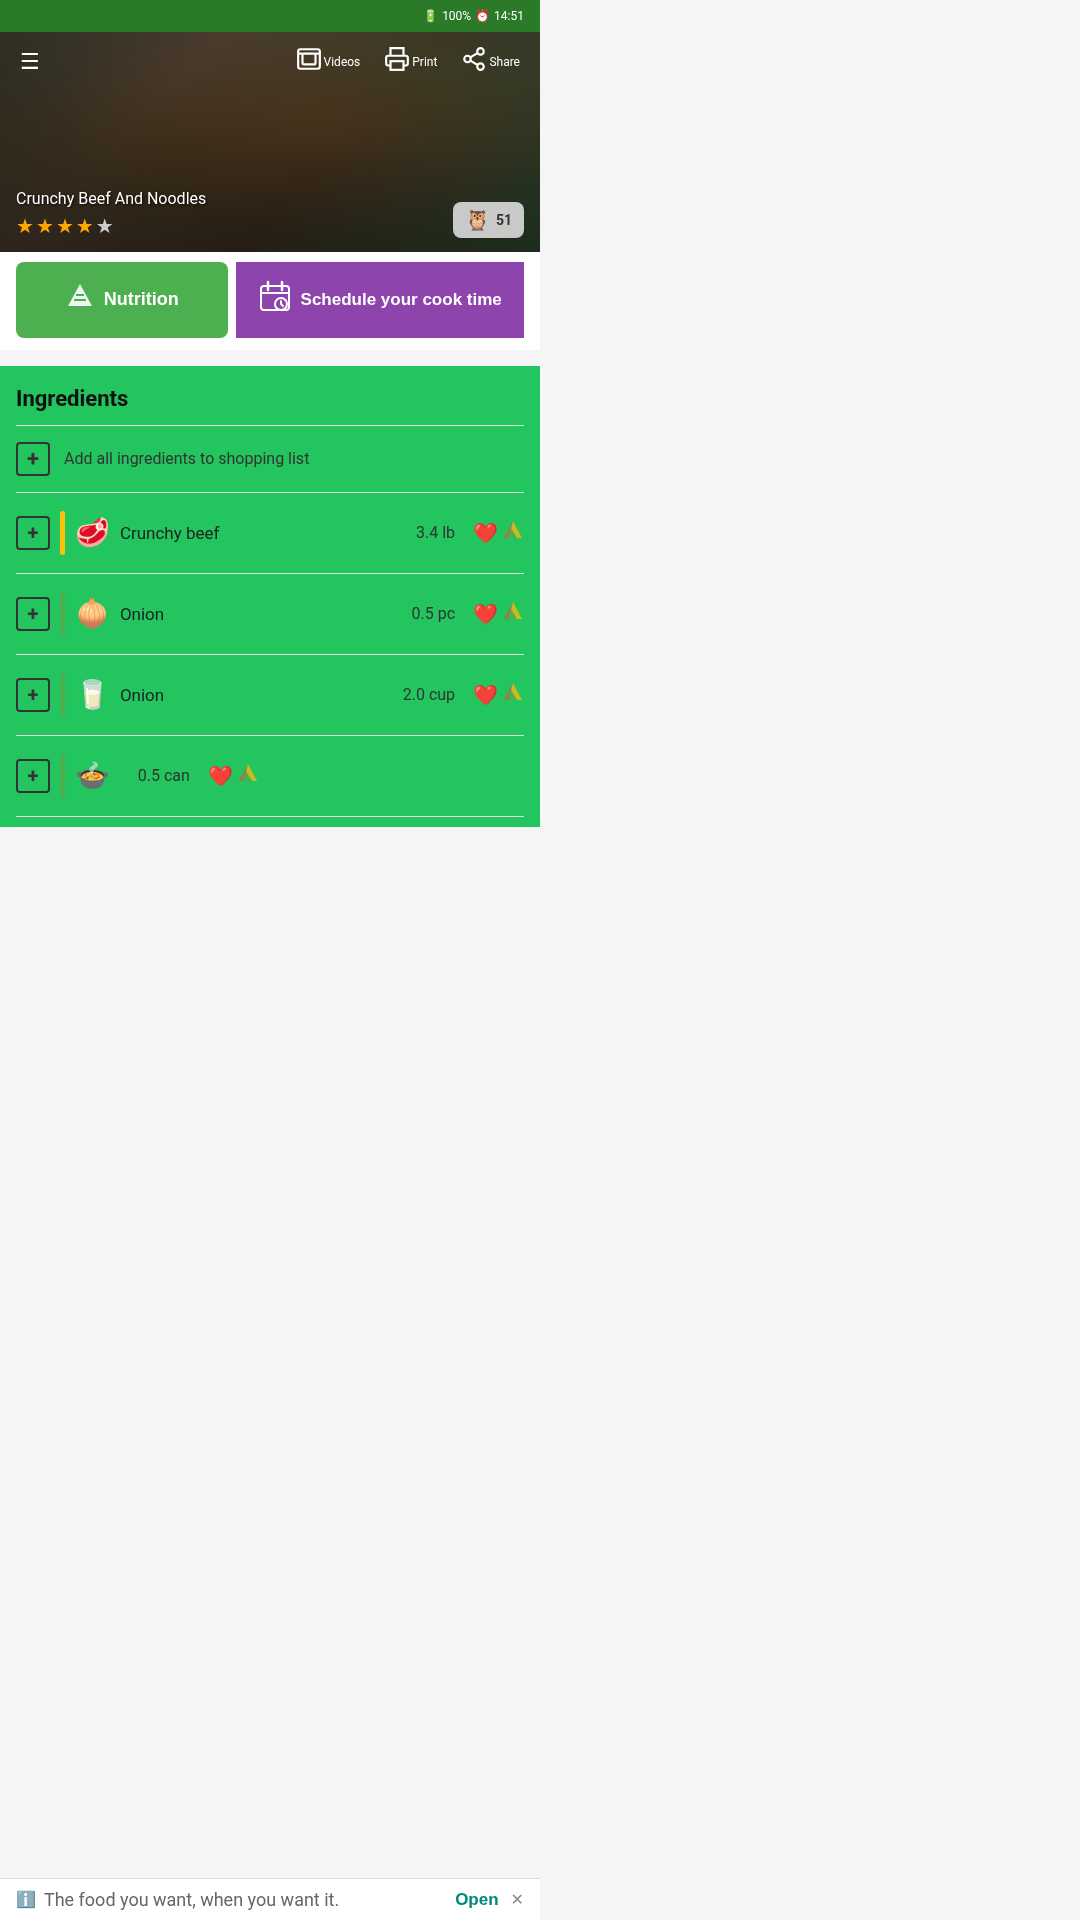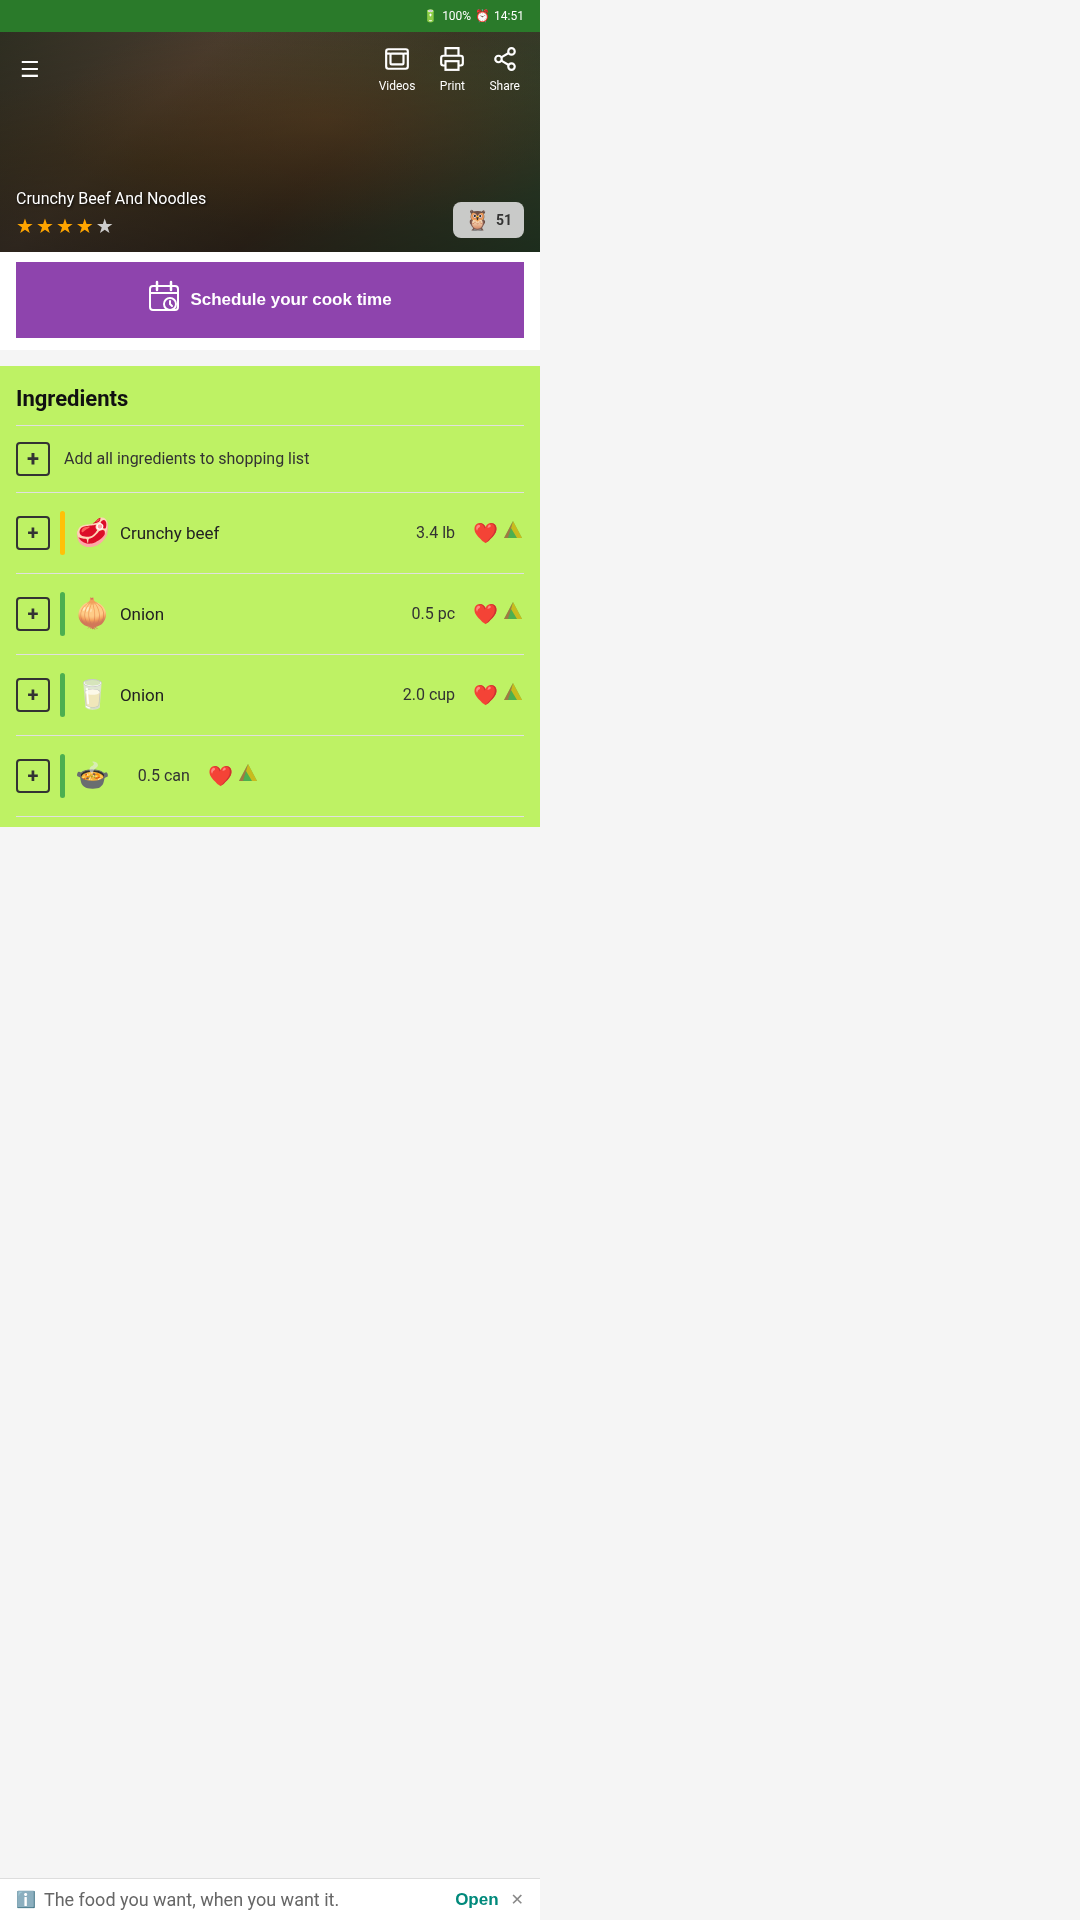--- a/index.html
+++ b/index.html
@@ -53,21 +53,21 @@
       top: 0; left: 0; right: 0;
       display: flex;
       align-items: center;
       justify-content: space-between;
       padding: 14px 20px;
       z-index: 10;
     }
     .hamburger { color: white; font-size: 22px; cursor: pointer; }
     .hero-actions { display: flex; gap: 24px; align-items: center; }
     .hero-action-item {
-      display: flex; flex-direction: column; align-items: center;
+      display: flex; align-items: center;
       color: white; font-size: 12px; cursor: pointer;
       gap: 2px;
     }
     .hero-action-item .icon { font-size: 22px; }
 
     
     .hero-bottom {
       position: absolute;
       bottom: 14px; left: 16px; right: 16px;
       display: flex;
@@ -141,21 +141,21 @@
       align-items: center;
       justify-content: center;
       gap: 10px;
       line-height: 1.25;
     }
     .btn-schedule .btn-text { text-align: left; }
     .btn-icon { font-size: 26px; flex-shrink: 0; }
 
     
     .ingredients-section {
-      background: #bef264;
+      background: #22c55e;
       padding: 20px 16px 10px;
       margin-top: 16px;
     }
     .ingredients-title {
       font-size: 22px;
       font-weight: bold;
       color: #111;
       margin-bottom: 14px;
     }
     .section-divider {
@@ -327,20 +327,30 @@
       </div>
     </div>
     <div class="views-badge">
       <span class="owl-icon">🦉</span>
       <span>51</span>
     </div>
   </div>
 </div>
 
 <div class="action-buttons" style="padding-top: 12px; padding-bottom: 12px;">
+  <button class="btn-nutrition">
+    <span class="btn-icon">
+      <svg width="28" height="28" viewBox="0 0 28 28" fill="none">
+        <polygon points="14,2 26,24 2,24" fill="white" opacity="0.9"></polygon>
+        <line x1="8" y1="18" x2="20" y2="18" stroke="rgba(76,175,80,1)" stroke-width="2"></line>
+        <line x1="10" y1="13" x2="18" y2="13" stroke="rgba(76,175,80,1)" stroke-width="2"></line>
+      </svg>
+    </span>
+    <span>Nutrition</span>
+  </button>
   <button class="btn-schedule">
     <span class="btn-icon">
       <svg width="32" height="32" viewBox="0 0 32 32" fill="none">
         <rect x="2" y="6" width="28" height="24" rx="3" stroke="white" stroke-width="2" fill="none"></rect>
         <line x1="2" y1="13" x2="30" y2="13" stroke="white" stroke-width="2"></line>
         <line x1="9" y1="2" x2="9" y2="10" stroke="white" stroke-width="2.5" stroke-linecap="round"></line>
         <line x1="23" y1="2" x2="23" y2="10" stroke="white" stroke-width="2.5" stroke-linecap="round"></line>
         <circle cx="22" cy="24" r="6" stroke="white" stroke-width="2" fill="none"></circle>
         <polyline points="22,21 22,24 24,26" stroke="white" stroke-width="2" stroke-linecap="round"></polyline>
       </svg>

